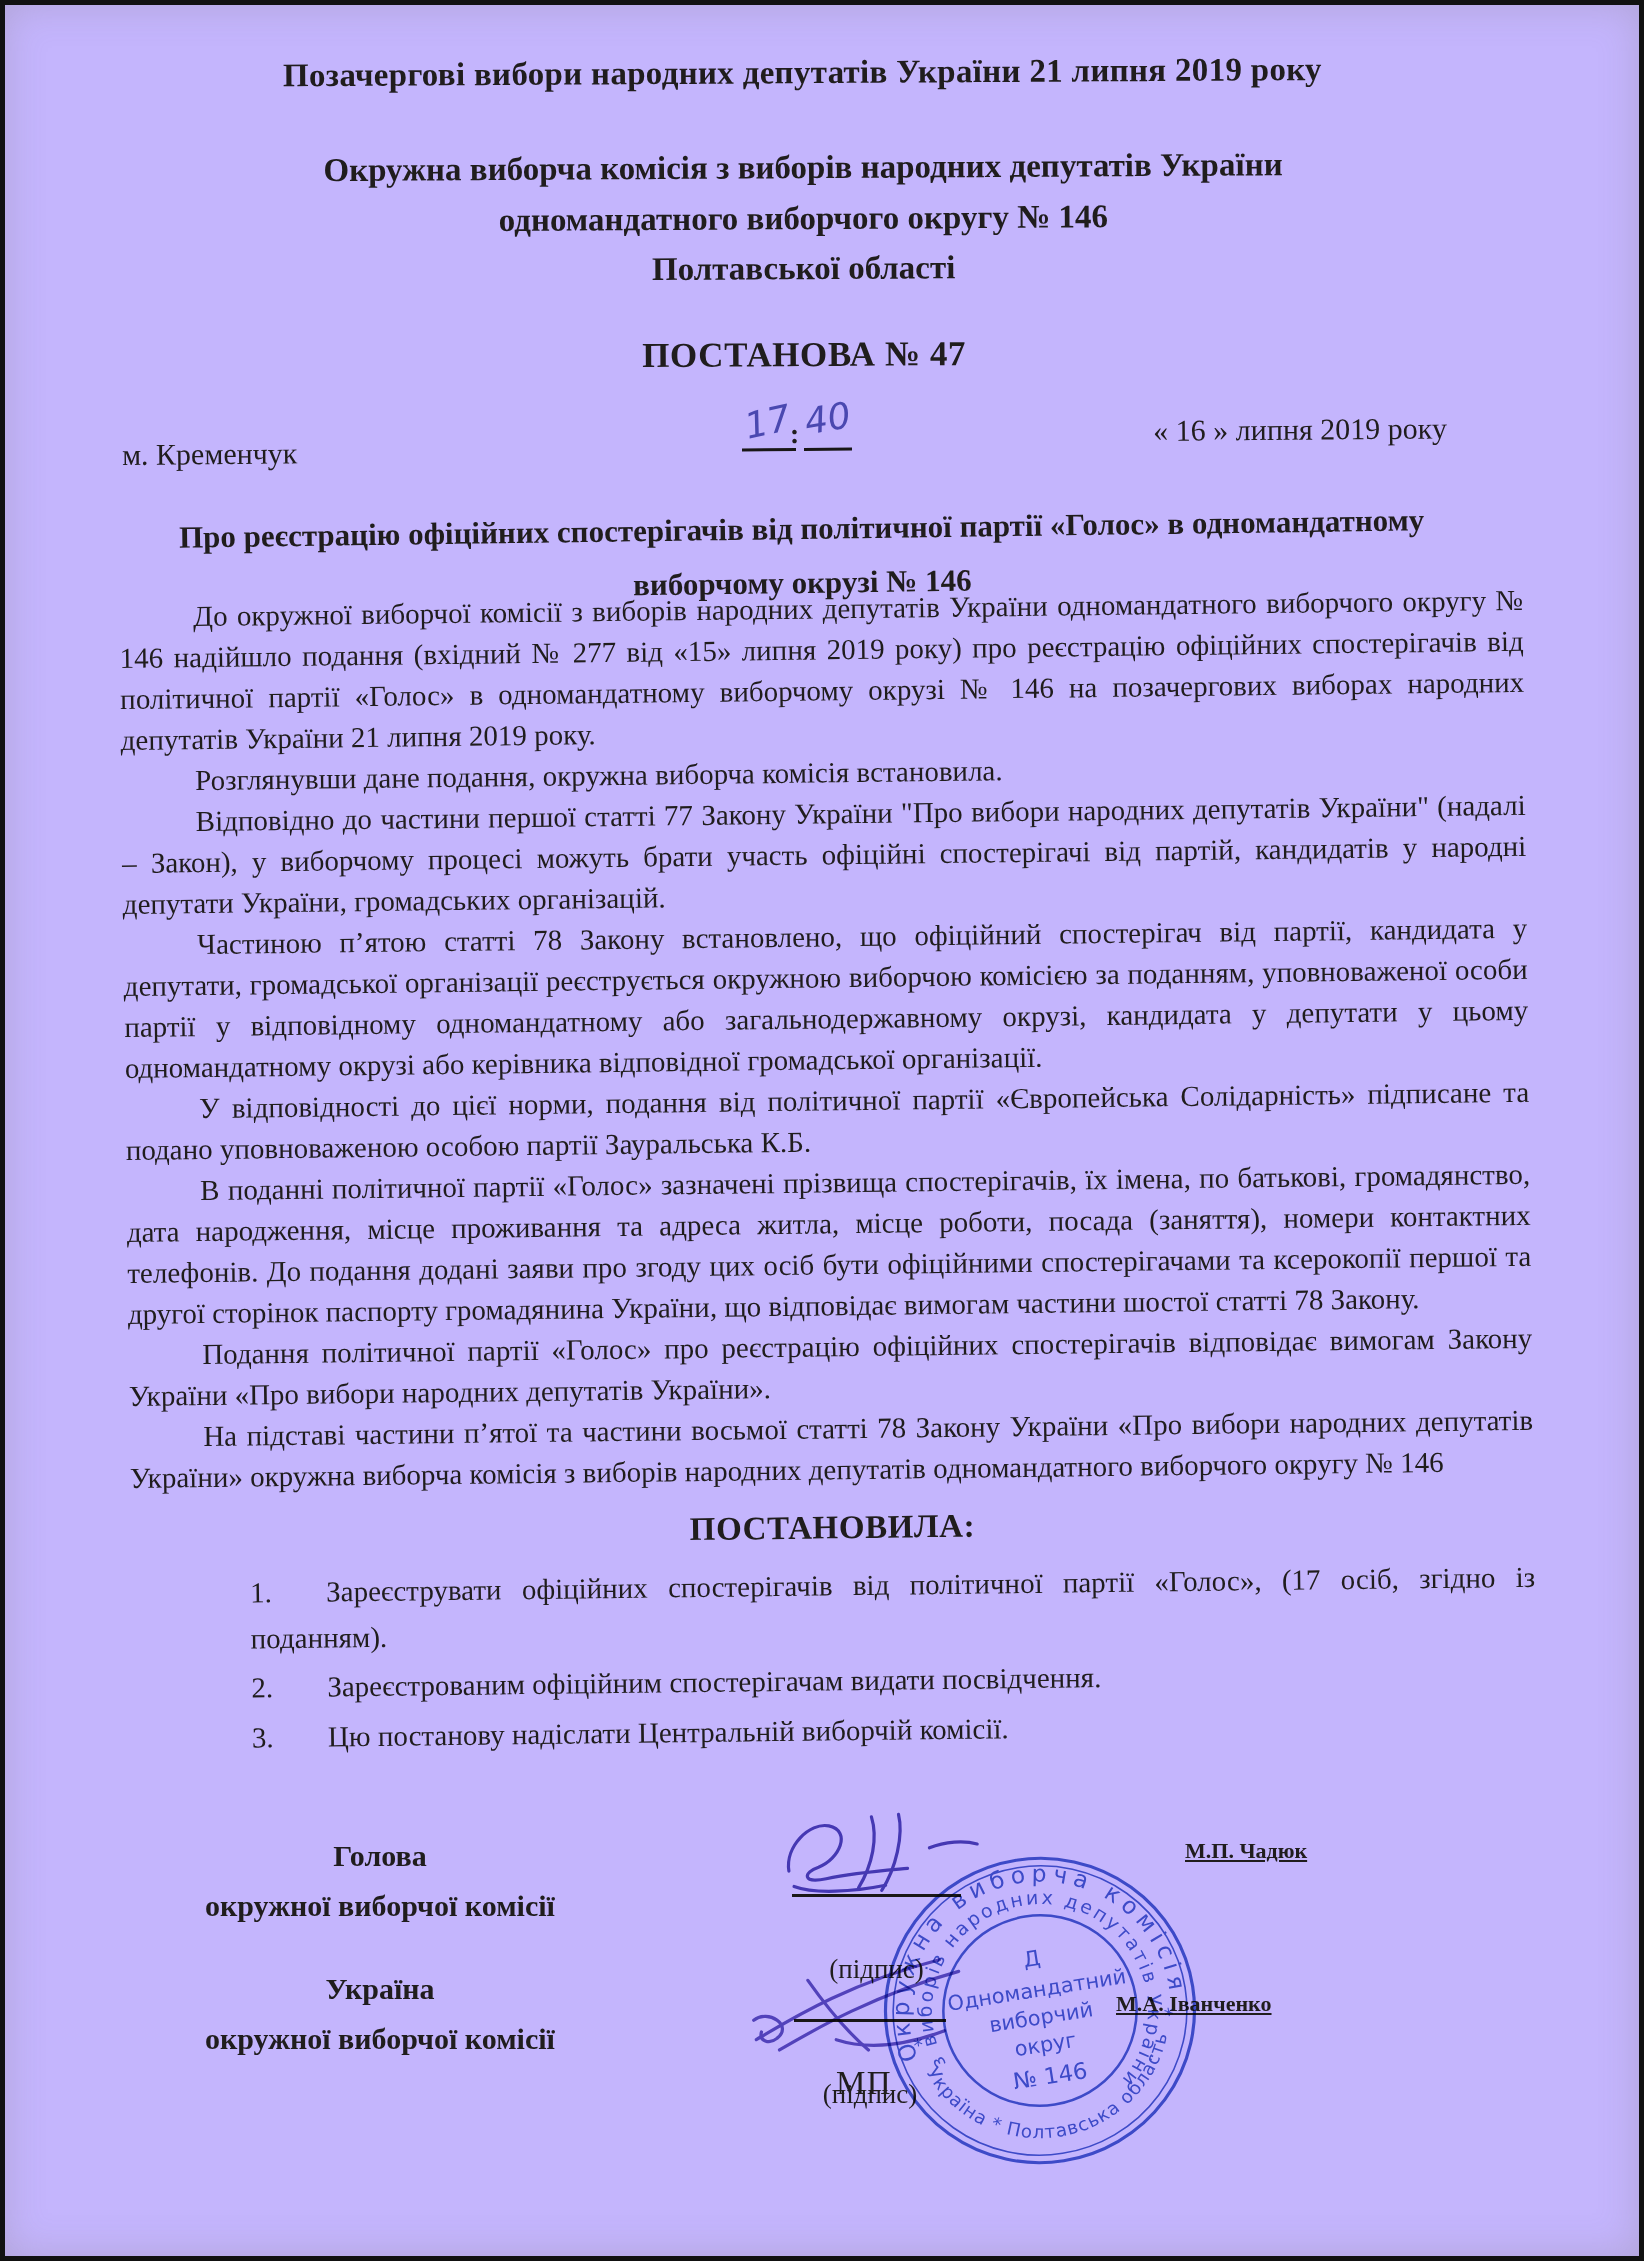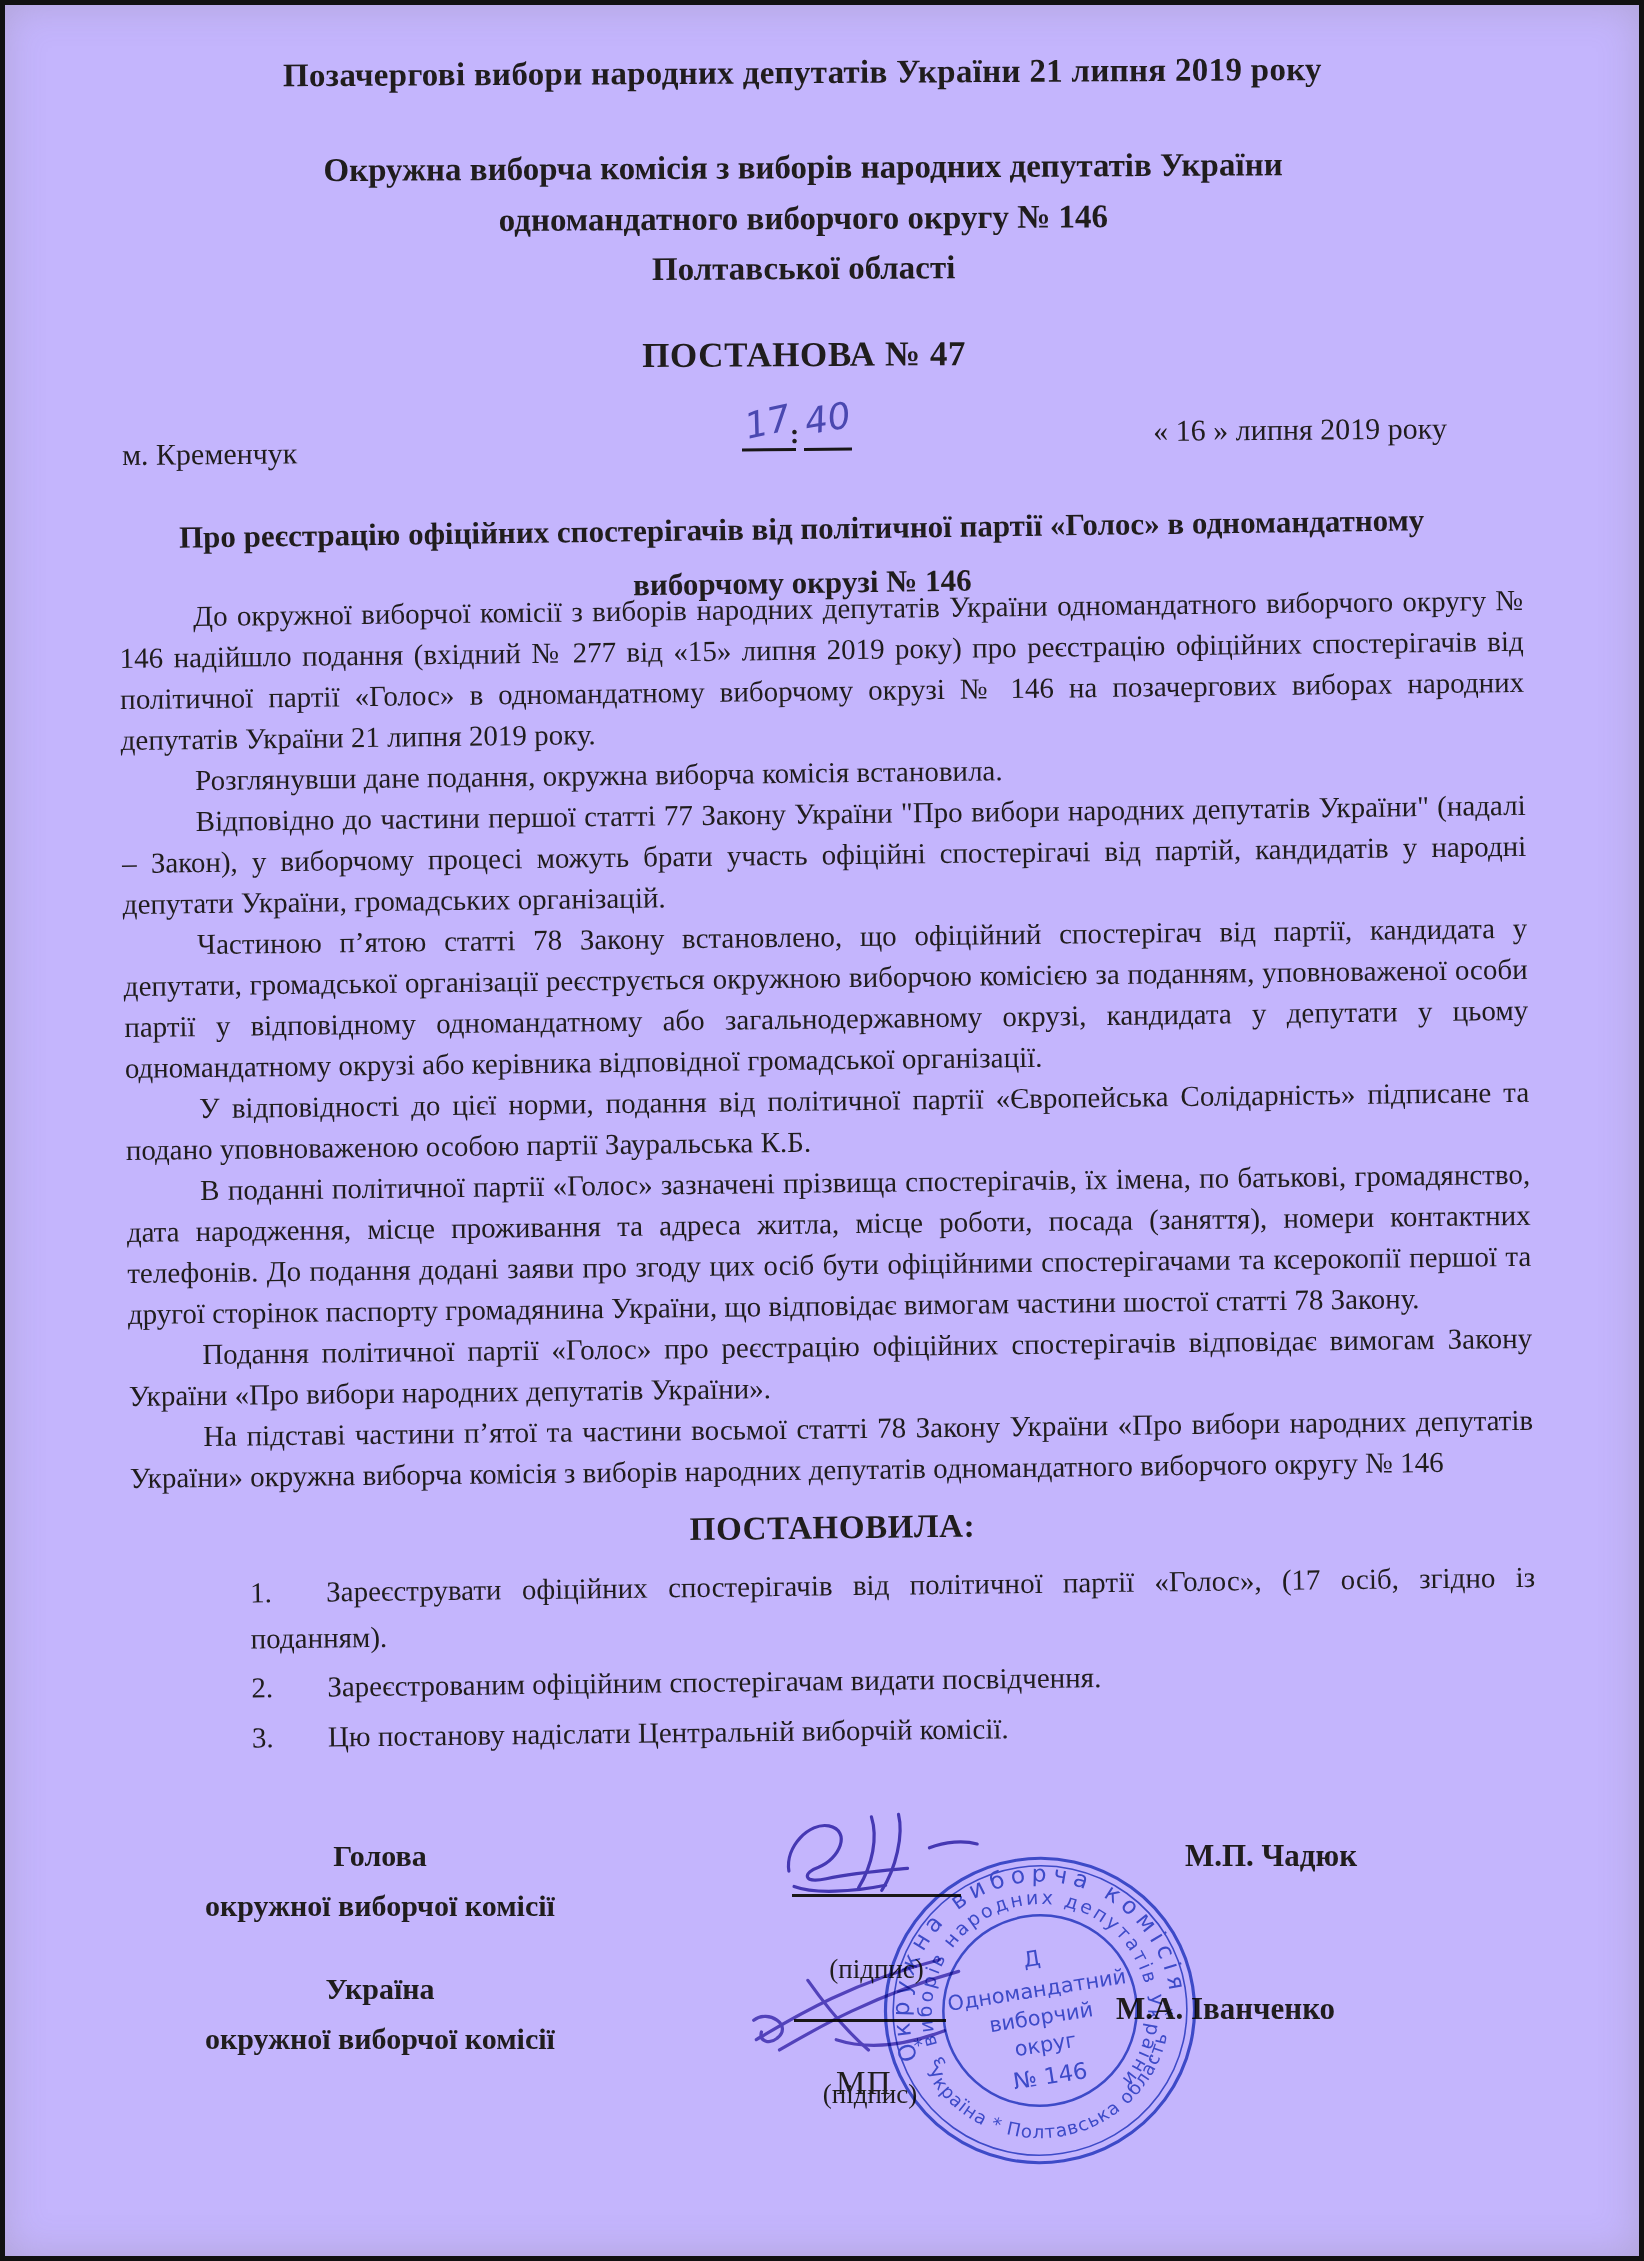--- a/index.html
+++ b/index.html
@@ -52,21 +52,21 @@
   .role{position:absolute;left:119px;width:522px;text-align:center;font-weight:bold;
     font-size:30px;line-height:50px;}
   .role.chair{top:1831px;}
   .role.secr{top:1964px;}
   .sline{position:absolute;height:2.6px;background:#1a1817;z-index:2;}
   .sline.one{left:792px;top:1894px;width:169px;}
   .sline.two{left:794px;top:2019px;width:152px;}
   .caption{position:absolute;font-size:27px;text-align:center;z-index:2;margin-top:48px;}
   .caption.one{left:787px;top:1906px;width:179px;}
   .caption.two{left:789px;top:2031px;width:162px;}
-  .sig-name{position:absolute;font-weight:bold;font-size:31px;white-space:nowrap;}
+  .sig-name{position:absolute;font-weight:bold;font-size:22px;white-space:nowrap;text-decoration:underline;}
   .sig-name.chair{left:1185px;top:1838px;}
   .sig-name.secr{left:1116px;top:1991px;}
   .mp{position:absolute;left:836px;top:2065px;font-weight:normal;font-size:33px;letter-spacing:1.3px;z-index:2;}
 
   .sigsvg{position:absolute;z-index:6;mix-blend-mode:multiply;}
   .sig1{left:776px;top:1809px;}
   .sig2{left:746px;top:1943px;}
 
   .stamp{
     position:absolute;left:881px;top:1854px;width:318px;height:313px;

